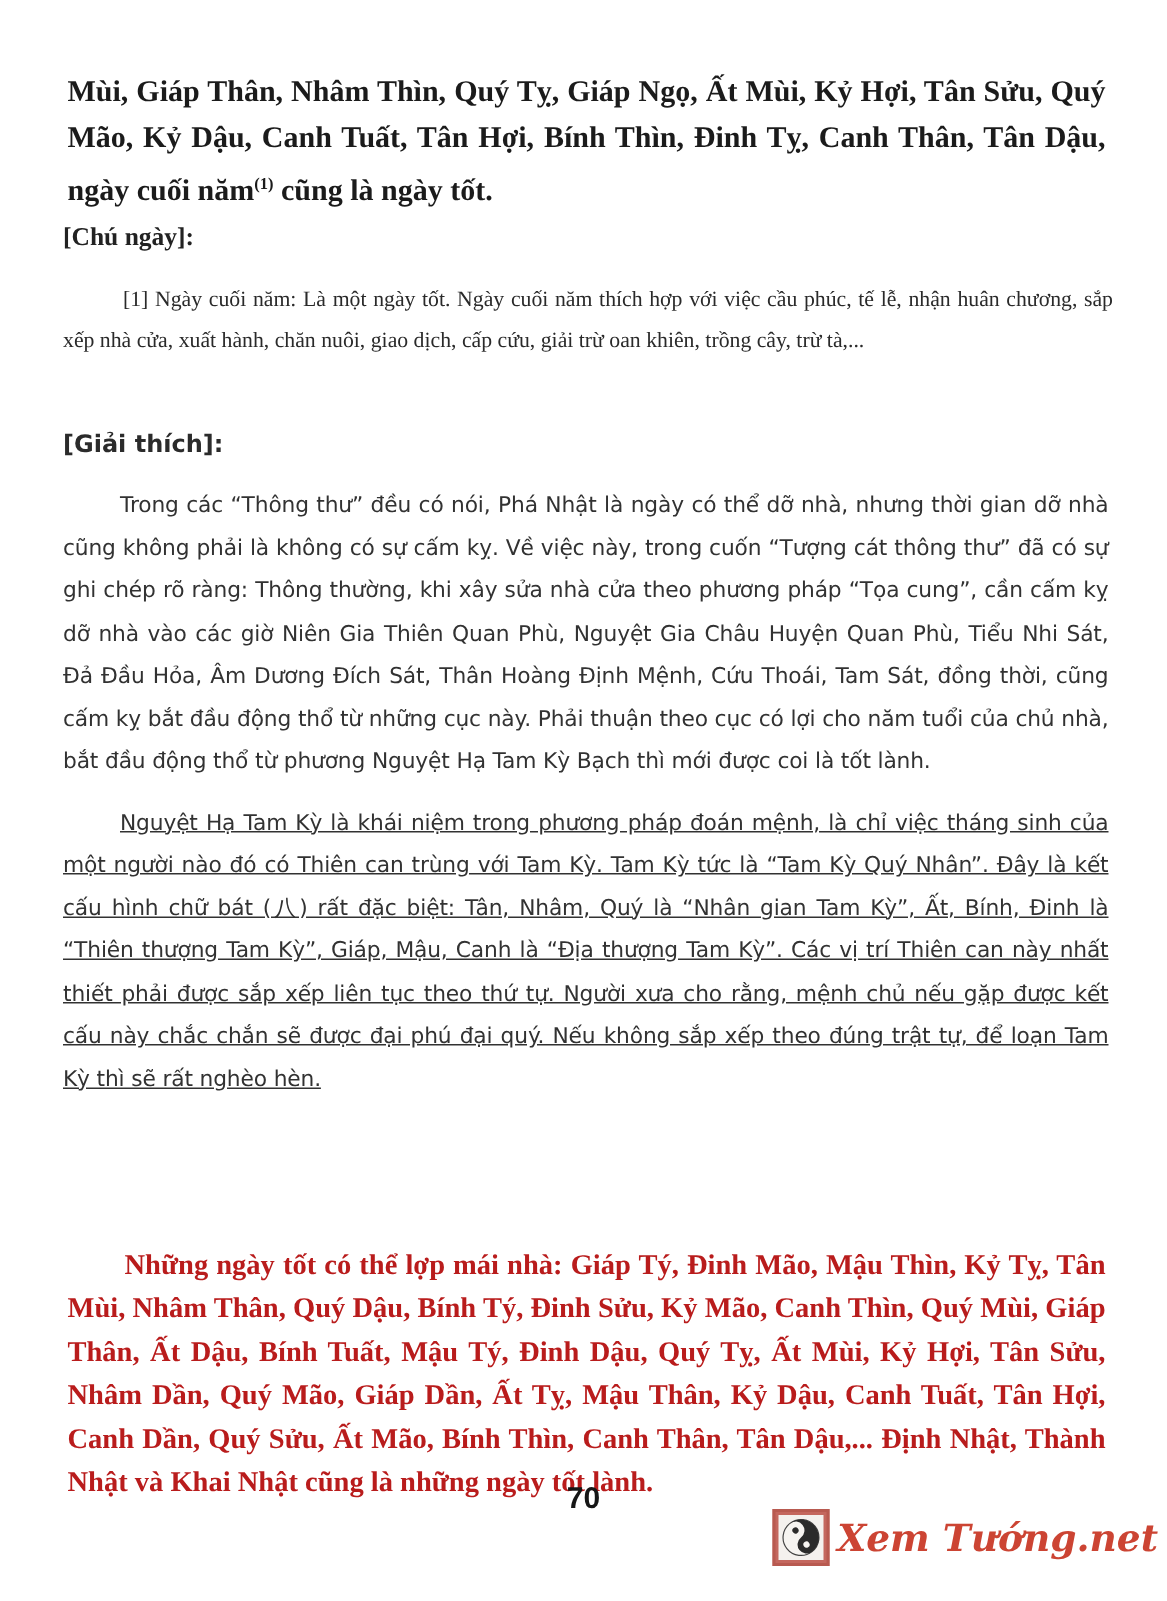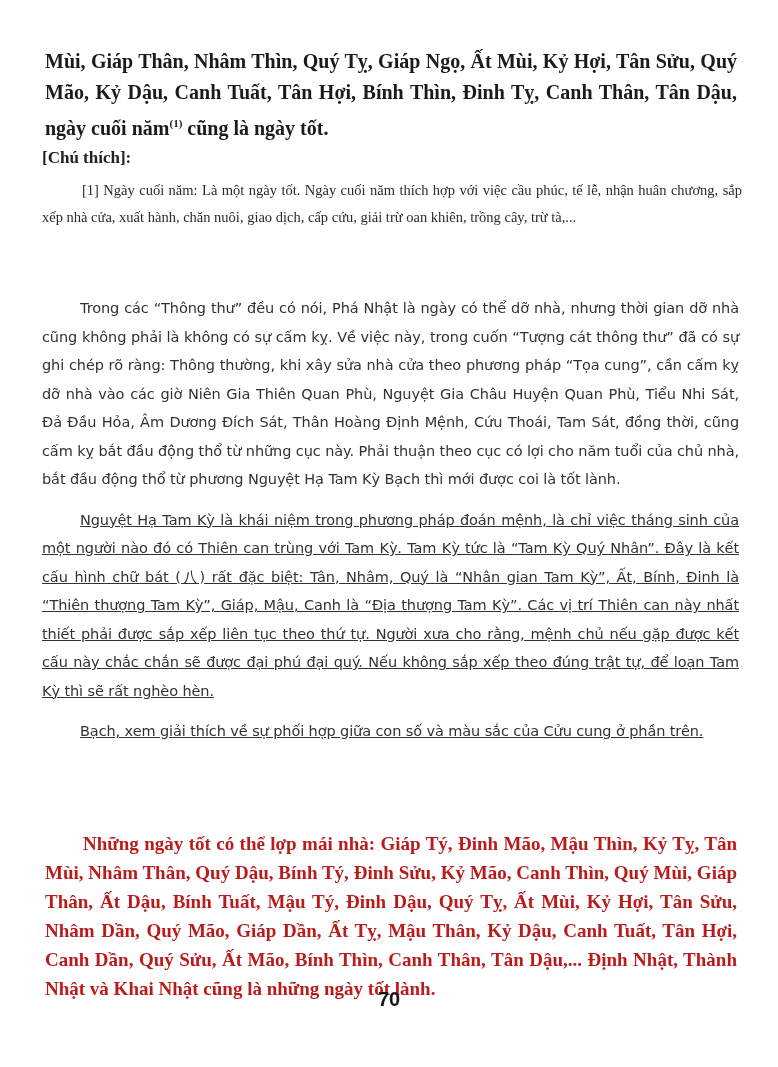--- a/index.html
+++ b/index.html
@@ -25,36 +25,36 @@
   }
   .intro sup { font-size: 11px; font-weight: bold; }
 
   
   .notes { position: absolute; top: 148px; left: 42px; width: 700px; }
   .notes-heading {
     font-family: "Liberation Serif", "DejaVu Serif", serif;
     font-size: 17px; font-weight: bold; color: #222222;
   }
   .note-item {
-    margin: 9px 0 0 0;
+    margin: 19px 0 0 0;
     font-family: "Liberation Serif", "DejaVu Serif", serif;
     font-size: 14.5px; line-height: 27px;
     color: #2a2a2a;
     text-align: justify;
     text-indent: 40px;
   }
 
   
   .explanation { position: absolute; top: 286px; left: 42px; width: 697px; }
   .explanation-heading {
     font-family: "DejaVu Sans", "Liberation Sans", sans-serif;
     font-size: 16px; font-weight: bold; color: #2b2b2b;
   }
   .expl-para {
-    margin: 8px 0 0 0;
+    margin: 18px 0 0 0;
     font-family: "DejaVu Sans", "Liberation Sans", sans-serif;
     font-size: 14.5px; line-height: 28.5px;
     letter-spacing: -0.1px;
     color: #323232;
     text-align: justify;
     text-indent: 38px;
   }
   .expl-para + .expl-para { margin-top: 12px; text-decoration: underline; }
   .expl-para.single-line { text-align: left; }
 
@@ -106,28 +106,41 @@
   }
 </style>
 </head>
 <body>
 
 <div class="page">
 
   <p class="intro"><span>Mùi, Giáp Thân, Nhâm Thìn, Quý Tỵ, Giáp Ngọ, Ất Mùi, Kỷ Hợi, Tân Sửu, Quý Mão, Kỷ Dậu, Canh Tuất, Tân Hợi, Bính Thìn, Đinh Tỵ, Canh Thân, Tân Dậu, ngày cuối năm</span><sup>(1)</sup><span> cũng là ngày tốt.</span></p>
 
   <section class="notes">
-    <div class="notes-heading">[Chú thích]:</div>
+    <div class="notes-heading">[Chú ngày]:</div>
     <p class="note-item">[1] Ngày cuối năm: Là một ngày tốt. Ngày cuối năm thích hợp với việc cầu phúc, tế lễ, nhận huân chương, sắp xếp nhà cửa, xuất hành, chăn nuôi, giao dịch, cấp cứu, giải trừ oan khiên, trồng cây, trừ tà,...</p>
   </section>
 
   <section class="explanation">
+    <div class="explanation-heading">[Giải thích]:</div>
     <p class="expl-para">Trong các “Thông thư” đều có nói, Phá Nhật là ngày có thể dỡ nhà, nhưng thời gian dỡ nhà cũng không phải là không có sự cấm kỵ. Về việc này, trong cuốn “Tượng cát thông thư” đã có sự ghi chép rõ ràng: Thông thường, khi xây sửa nhà cửa theo phương pháp “Tọa cung”, cần cấm kỵ dỡ nhà vào các giờ Niên Gia Thiên Quan Phù, Nguyệt Gia Châu Huyện Quan Phù, Tiểu Nhi Sát, Đả Đầu Hỏa, Âm Dương Đích Sát, Thân Hoàng Định Mệnh, Cứu Thoái, Tam Sát, đồng thời, cũng cấm kỵ bắt đầu động thổ từ những cục này.  Phải thuận theo cục có lợi cho năm tuổi của chủ nhà, bắt đầu động thổ từ phương Nguyệt Hạ Tam Kỳ Bạch thì mới được coi là tốt lành.</p>
     <p class="expl-para">Nguyệt Hạ Tam Kỳ là khái niệm trong phương pháp đoán mệnh, là chỉ việc tháng sinh của một người nào đó có Thiên can trùng với Tam Kỳ. Tam Kỳ tức là “Tam Kỳ Quý Nhân”. Đây là kết cấu hình chữ bát (八) rất đặc biệt: Tân, Nhâm, Quý là “Nhân gian Tam Kỳ”, Ất, Bính, Đinh là “Thiên thượng Tam Kỳ”, Giáp, Mậu, Canh là “Địa thượng Tam Kỳ”. Các vị trí Thiên can này nhất thiết phải được sắp xếp liên tục theo thứ tự. Người xưa cho rằng, mệnh chủ nếu gặp được kết cấu này chắc chắn sẽ được đại phú đại quý. Nếu không sắp xếp theo đúng trật tự, để loạn Tam Kỳ thì sẽ rất nghèo hèn.</p>
-    <p class="expl-para single-line">Bạch, xem giải thích về sự phối hợp giữa con số và màu sắc của Cửu cung ở phần trên.</p>
   </section>
 
   <p class="closing">Những ngày tốt có thể lợp mái nhà: Giáp Tý, Đinh Mão, Mậu Thìn, Kỷ Tỵ, Tân Mùi, Nhâm Thân, Quý Dậu, Bính Tý, Đinh Sửu, Kỷ Mão, Canh Thìn, Quý Mùi, Giáp Thân, Ất Dậu, Bính Tuất, Mậu Tý, Đinh Dậu, Quý Tỵ, Ất Mùi, Kỷ Hợi, Tân Sửu, Nhâm Dần, Quý Mão, Giáp Dần, Ất Tỵ, Mậu Thân, Kỷ Dậu, Canh Tuất, Tân Hợi, Canh Dần, Quý Sửu, Ất Mão, Bính Thìn, Canh Thân, Tân Dậu,... Định Nhật, Thành Nhật và Khai Nhật cũng là những ngày tốt lành.</p>
 
   <div class="page-number">70</div>
 
+  <div class="watermark">
+    <div class="yy-frame">
+      <div class="yy-inner">
+        <svg width="26" height="26" viewBox="0 0 100 100" aria-hidden="true">
+          <circle cx="50" cy="50" r="46" fill="#f6f4f1" stroke="#444444" stroke-width="3"></circle>
+          <path d="M50 4 a46 46 0 0 1 0 92 a23 23 0 0 1 0 -46 a23 23 0 0 0 0 -46 Z" fill="#2b2b2b"></path>
+          <circle cx="50" cy="27" r="8" fill="#2b2b2b"></circle>
+          <circle cx="50" cy="73" r="8" fill="#f6f4f1"></circle>
+        </svg>
+      </div>
+    </div>
+    <div class="watermark-text">Xem Tướng.net</div>
+  </div>
 
 </div>
 
 </body></html>

